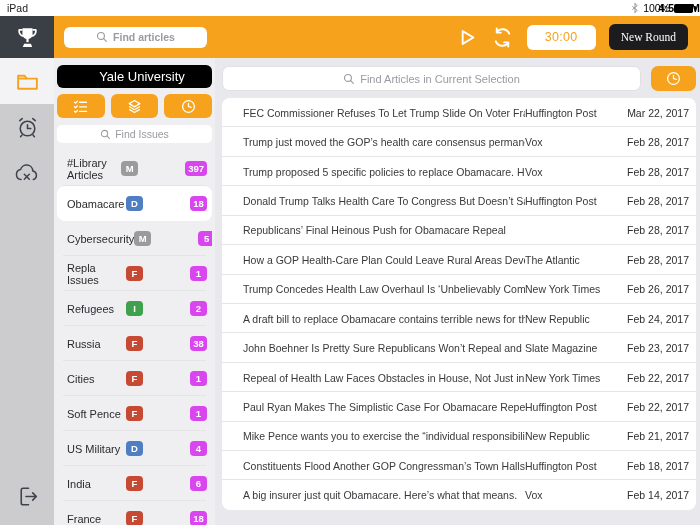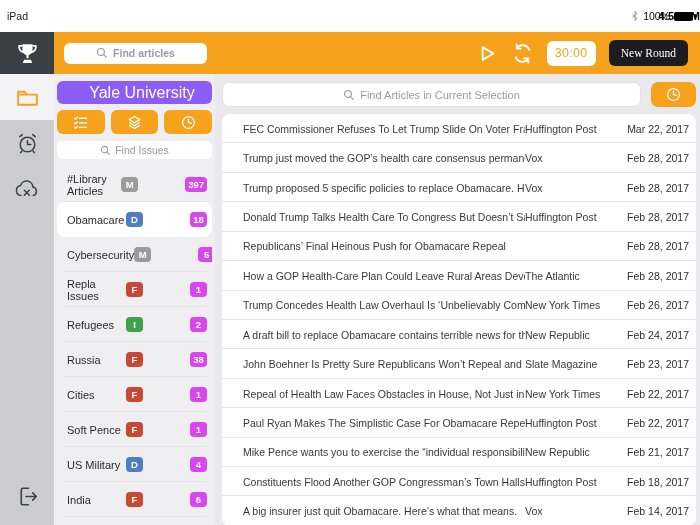--- a/index.html
+++ b/index.html
@@ -1,49 +1,49 @@
 <!DOCTYPE html>
 <html><head>
 <meta charset="utf-8">
 <style>
   * { box-sizing: border-box; margin: 0; padding: 0; }
   html, body { width: 700px; height: 525px; overflow: hidden; }
   body { font-family: "Liberation Sans", "DejaVu Sans", sans-serif; -webkit-font-smoothing: antialiased; }
   .screen { width: 700px; height: 525px; display: flex; flex-direction: column; background: #E9E9ED; position: relative; }
 
   
-  .status-bar { height: 32px; background: #fff; display: flex; align-items: center; padding: 0 7px; font-size: 11px; color: #000; position: relative; flex: none; }
+  .status-bar { height: 16px; background: #fff; display: flex; align-items: center; padding: 0 7px; font-size: 11px; color: #000; position: relative; flex: none; }
   .status-left { font-size: 10.5px; color: #1c1c1e; }
   .status-time { position: absolute; left: 8px; right: 0; text-align: right; font-weight: bold; font-size: 11px; }
   .status-right { margin-left: auto; display: flex; align-items: center; gap: 4px; font-size: 10.5px; }
   .battery-icon { width: 19px; height: 9px; background: #000; border-radius: 2px; position: relative; display: inline-block; }
   .battery-icon::after { content: ""; position: absolute; right: -3px; top: 2.5px; width: 2px; height: 4px; background: #000; border-radius: 0 1px 1px 0; }
 
   
   .app-header { height: 42px; background: #F6A21D; display: flex; align-items: center; flex: none; }
   .trophy-box { width: 54px; height: 42px; background: #3A3F46; display: flex; align-items: center; justify-content: center; flex: none; }
   .header-search { margin-left: 10px; width: 143px; height: 21px; background: #fff; border-radius: 6px; display: flex; align-items: center; justify-content: center; gap: 5px; color: #9A9AA0; font-size: 10.5px; font-weight: bold; }
   .header-right { margin-left: auto; display: flex; align-items: center; gap: 13px; padding-right: 12px; }
   .icon-btn { display: flex; align-items: center; justify-content: center; }
-  .timer-pill { width: 49px; height: 25px; background: #fff; border-radius: 6px; color: #F6A21D; font-size: 12.5px; display: flex; align-items: center; justify-content: center; letter-spacing: 0.3px; }
+  .timer-pill { width: 69px; height: 25px; background: #fff; border-radius: 6px; color: #F6A21D; font-size: 12.5px; display: flex; align-items: center; justify-content: center; letter-spacing: 0.3px; }
   .new-round-btn { height: 26px; background: #1C1C1E; border-radius: 6px; color: #fff; font-size: 11.5px; padding: 0 12px; display: flex; align-items: center; font-family: Liberation Serif, serif; }
 
   
   .app-body { flex: 1; display: flex; min-height: 0; }
 
   
   .nav-rail { width: 54px; background: #CCCCCE; display: flex; flex-direction: column; align-items: center; flex: none; }
   .rail-item { width: 54px; height: 46px; display: flex; align-items: center; justify-content: center; }
   .rail-item.selected { background: #F3F3F5; }
   .rail-spacer { flex: 1; }
   .rail-bottom { margin-bottom: 6px; }
 
   
   .folder-col { width: 161px; background: #EFEFF2; display: flex; flex-direction: column; flex: none; padding: 0 3px; }
-  .uni-btn { margin-top: 7px; height: 23px; background: #8b5cf6; border-radius: 6px; color: #fff; font-size: 16px; display: flex; align-items: center; justify-content: center; padding-left: 15px; }
+  .uni-btn { margin-top: 7px; height: 23px; background: #000000; border-radius: 6px; color: #fff; font-size: 13px; display: flex; align-items: center; justify-content: center; padding-left: 15px; }
   .tool-row { display: flex; gap: 6px; margin-top: 6px; }
   .tool-btn { flex: 1; height: 24px; background: #F6A21D; border-radius: 6px; display: flex; align-items: center; justify-content: center; }
   .folder-search { margin-top: 7px; height: 18px; background: #fff; border-radius: 5px; display: flex; align-items: center; justify-content: center; gap: 4px; color: #9A9AA0; font-size: 10.5px; }
   .folder-list { margin-top: 8px; flex: 1; overflow: hidden; }
   .folder-row { height: 35px; display: flex; align-items: center; padding: 0 5px 0 10px; font-size: 11px; color: #2B2B2E; position: relative; }
   .folder-row::after { content: ""; position: absolute; left: 6px; right: 6px; bottom: 0; height: 1px; background: rgba(0,0,0,0.045); }
   .folder-row.selected { background: #fff; border-radius: 8px; }
   .folder-row.selected::after { display: none; }
   .folder-badges { margin-left: auto; display: flex; gap: 3px; }
   .badge { min-width: 17px; height: 15px; border-radius: 4px; color: #fff; font-size: 9.5px; font-weight: bold; display: flex; align-items: center; justify-content: center; padding: 0 3px; }

